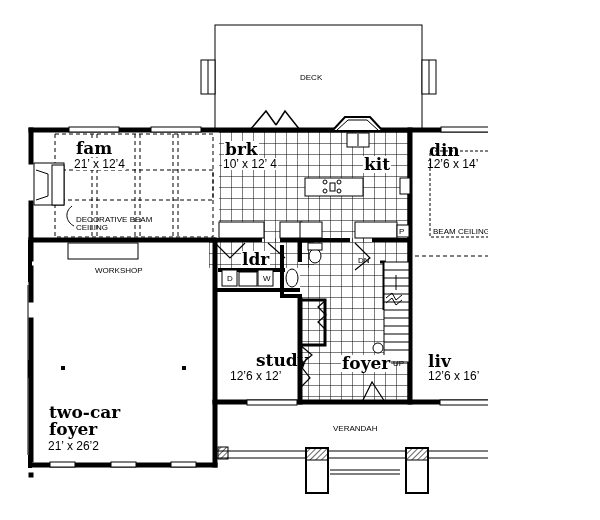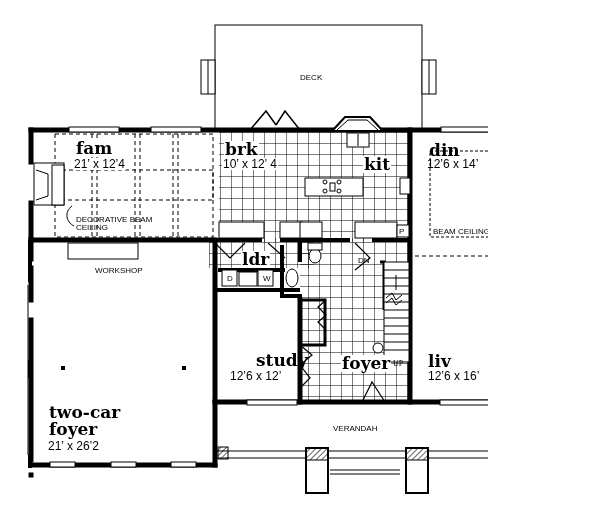--- a/index.html
+++ b/index.html
@@ -215,21 +215,21 @@
 <div class="lbl tiny" style="left:399px;top:228px;">P</div>
 
 <div class="lbl rname bg" style="left:241px;top:251px;">ldr</div>
 <div class="lbl tiny" style="left:227px;top:275px;">D</div>
 <div class="lbl tiny" style="left:263px;top:275px;">W</div>
 
 <div class="lbl rname" style="left:232px;top:352px;margin-left:24px;">study</div>
 <div class="lbl rdim" style="left:230px;top:370px;">12’6 x 12’</div>
 
 <div class="lbl rname bg" style="left:341px;top:355px;">foyer</div>
-<div class="lbl tiny" style="left:393px;top:360px;font-family:Liberation Serif, serif;">UP</div>
+<div class="lbl tiny" style="left:393px;top:360px;">UP</div>
 <div class="lbl tiny" style="left:358px;top:257px;">DN</div>
 
 <div class="lbl rname" style="left:428px;top:353px;">liv</div>
 <div class="lbl rdim" style="left:428px;top:370px;">12’6 x 16’</div>
 
 <div class="lbl rname" style="left:49px;top:404px;">two-car</div>
 <div class="lbl rname" style="left:49px;top:421px;">foyer</div>
 <div class="lbl rdim" style="left:48px;top:440px;">21’ x 26’2</div>
 </div>
 

